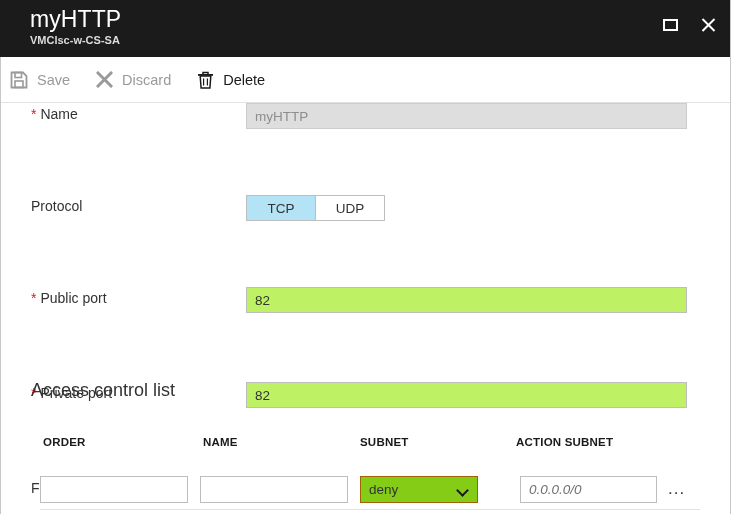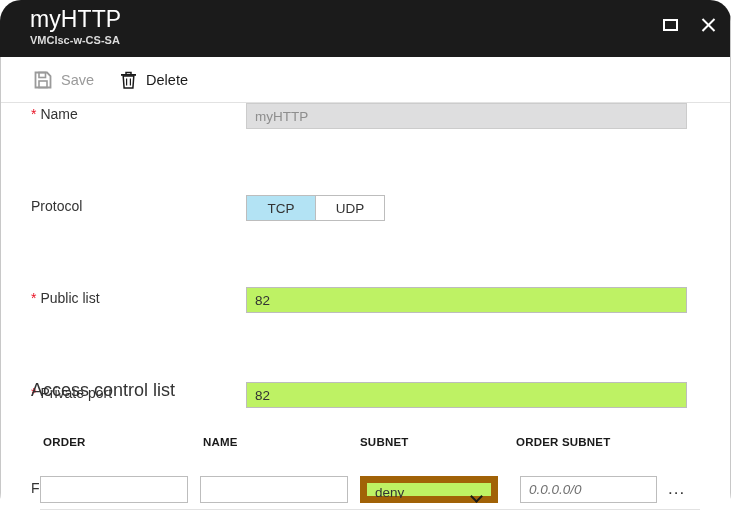--- a/index.html
+++ b/index.html
@@ -11,21 +11,20 @@
     font-family: "Liberation Sans", sans-serif;
     -webkit-font-smoothing: antialiased;
   }
   #app {
     position: relative;
     width: 731px;
     height: 514px;
     box-sizing: border-box;
     background: #ffffff;
     overflow: hidden;
-    border-radius: 21px;
   }
 
   
   .titlebar {
     position: absolute;
     left: 0; top: 0;
     width: 731px;
     height: 57px;
     background: #1b1b1b;
     box-sizing: border-box;
@@ -115,21 +114,21 @@
     position: absolute;
     left: 0;
     top: 57px;
     width: 731px;
     height: 46px;
     background: #ffffff;
     border-bottom: 1px solid #e2e2e2;
     box-sizing: border-box;
     display: flex;
     align-items: center;
-    padding-left: 34px;
+    padding-left: 10px;
   }
   .cmd {
     display: flex;
     align-items: center;
     height: 30px;
     margin-right: 26px;
     cursor: pointer;
     user-select: none;
   }
   .cmd .cmd-label {
@@ -302,25 +301,25 @@
     opacity: 1;
   }
   .in-order  { left: 40px;  width: 148px; }
   .in-name   { left: 200px; width: 148px; }
   .in-subnet { left: 520px; width: 137px; }
 
   .sel-wrap {
     position: absolute;
     left: 360px;
     top: 0;
-    width: 138px;
+    width: 118px;
     height: 27px;
-    border: 7px solid #a16207;
-    box-sizing: border-box;
-    background: #bef264;
+    border: 1px solid #a16207;
+    box-sizing: border-box;
+    background: #84cc16;
   }
   .sel-wrap select {
     -webkit-appearance: none;
     appearance: none;
     width: 100%;
     height: 100%;
     border: none;
     background: transparent;
     font-family: "Liberation Sans", sans-serif;
     font-size: 13.5px;
@@ -390,20 +389,26 @@
 
     <div class="cmd disabled">
       <svg class="ico" width="18" height="18" viewBox="0 0 18 18">
         <path d="M1.5 1.5 H13 L16.5 5 V16.5 H1.5 Z" fill="none" stroke="#9a9a9a" stroke-width="1.8"></path>
         <rect x="5" y="1.5" width="6.5" height="5" fill="none" stroke="#9a9a9a" stroke-width="1.6"></rect>
         <rect x="5" y="10" width="8" height="6.5" fill="none" stroke="#9a9a9a" stroke-width="1.6"></rect>
       </svg>
       <span class="cmd-label">Save</span>
     </div>
 
+    <div class="cmd disabled">
+      <svg class="ico" width="17" height="17" viewBox="0 0 17 17">
+        <path d="M2 2 L15 15 M15 2 L2 15" stroke="#9a9a9a" stroke-width="3" stroke-linecap="square"></path>
+      </svg>
+      <span class="cmd-label">Discard</span>
+    </div>
 
     <div class="cmd enabled">
       <svg class="ico" width="17" height="18" viewBox="0 0 17 18">
         <rect x="1" y="3" width="15" height="1.8" fill="#1a1a1a"></rect>
         <path d="M6 3 V1.6 H11 V3" fill="none" stroke="#1a1a1a" stroke-width="1.5"></path>
         <path d="M3.2 5 H13.8 L12.9 17 H4.1 Z" fill="none" stroke="#1a1a1a" stroke-width="1.5"></path>
         <path d="M6.6 7.5 V14.6 M10.4 7.5 V14.6" stroke="#1a1a1a" stroke-width="1.2"></path>
       </svg>
       <span class="cmd-label">Delete</span>
     </div>
@@ -427,21 +432,21 @@
       <div class="toggle">
         <div class="toggle-opt sel">TCP</div>
         <div class="toggle-divider"></div>
         <div class="toggle-opt">UDP</div>
       </div>
     </div>
 
     <div class="row" style="top:92px;">
       <div class="row-label">
         <span class="req">*</span>
-        <span>Public list</span>
+        <span>Public port</span>
       </div>
       <input class="field" type="text" value="82" style="">
     </div>
 
     <div class="row" style="top:141px;">
       <div class="row-label">
         <span class="req">*</span>
         <span>Private port</span>
       </div>
       <input class="field" type="text" value="82" style="">
@@ -456,21 +461,21 @@
     </div>
 
   </div>
 
   <div class="section-title">Access control list</div>
 
   <div class="acl-head">
     <span class="col-order">ORDER</span>
     <span class="col-name">NAME</span>
     <span class="col-action">SUBNET</span>
-    <span class="col-subnet">ORDER SUBNET</span>
+    <span class="col-subnet">ACTION SUBNET</span>
   </div>
 
   <div class="acl-row">
     <input class="acl-input in-order" type="text" value="" style="">
     <input class="acl-input in-name" type="text" value="" style="">
 
     <div class="sel-wrap">
       <select>
         <option>deny</option>
         <option>permit</option>

